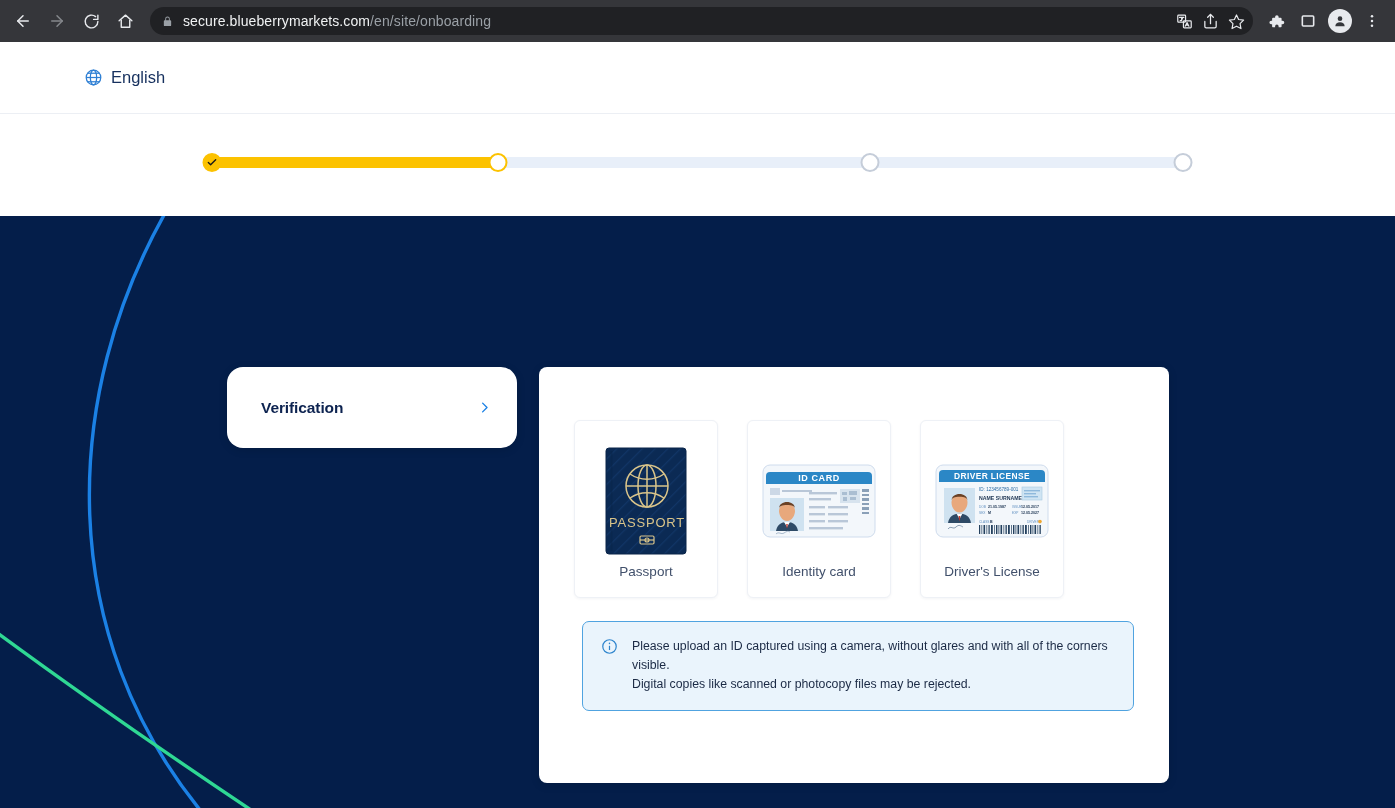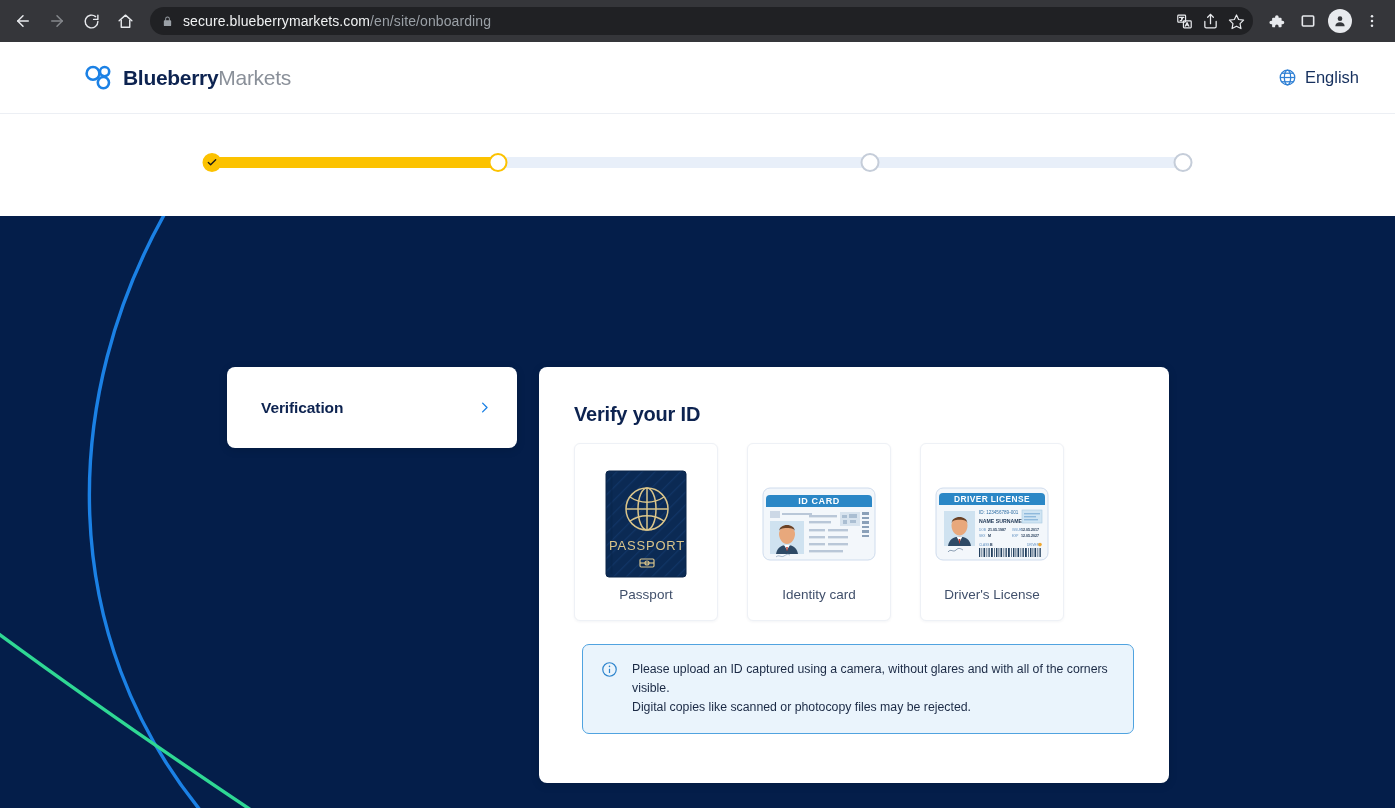--- a/index.html
+++ b/index.html
@@ -153,21 +153,21 @@
     align-items: flex-start;
     padding-top: 151px;
     padding-left: 227px;
     gap: 22px;
   }
 
   
   .side-card {
     width: 290px;
     background: #ffffff;
-    border-radius: 8px;
+    border-radius: 16px;
     height: 81px;
     display: flex; align-items: center;
     justify-content: space-between;
     padding: 0 25px 0 34px;
     box-shadow: 0 2px 10px rgba(0,0,0,.12);
     flex: none;
   }
   .side-card-label {
     font-size: 15.5px; font-weight: 700;
     color: #0d2350; letter-spacing: -0.1px;
@@ -321,30 +321,20 @@
       <svg width="16" height="16" viewBox="0 0 24 24" fill="currentColor">
           <circle cx="12" cy="5" r="1.9"></circle>
           <circle cx="12" cy="12" r="1.9"></circle>
           <circle cx="12" cy="19" r="1.9"></circle>
         </svg>
     </span>
   </div>
 </div>
 
 <div class="site-header">
-  <div class="logo-wrap">
-    <span class="logo-mark">
-      <svg width="30" height="26" viewBox="0 0 30 26" fill="none">
-        <circle cx="9" cy="8.4" r="6.4" stroke="#1b81e5" stroke-width="2.6"></circle>
-        <circle cx="20.6" cy="6.6" r="4.6" stroke="#1b81e5" stroke-width="2.6"></circle>
-        <circle cx="19.4" cy="17.6" r="5.6" stroke="#1b81e5" stroke-width="2.6"></circle>
-      </svg>
-    </span>
-    <span class="logo-text"><span class="strong">Blueberry</span><span>Markets</span></span>
-  </div>
 
   <div class="lang-select">
     <span class="globe-icon">
       <svg width="19" height="19" viewBox="0 0 24 24" fill="none" stroke="#2e7fd4" stroke-width="1.6">
           <circle cx="12" cy="12" r="9.2"></circle>
           <ellipse cx="12" cy="12" rx="4" ry="9.2"></ellipse>
           <line x1="2.8" y1="12" x2="21.2" y2="12"></line>
           <line x1="4.3" y1="6.6" x2="19.7" y2="6.6"></line>
           <line x1="4.3" y1="17.4" x2="19.7" y2="17.4"></line>
         </svg>
@@ -381,21 +371,20 @@
     <div class="side-card">
       <span class="side-card-label">Verification</span>
       <span class="chev">
         <svg width="15" height="15" viewBox="0 0 24 24" fill="none" stroke="currentColor" stroke-width="2.2" stroke-linecap="round" stroke-linejoin="round">
             <polyline points="9 5 16 12 9 19"></polyline>
           </svg>
       </span>
     </div>
 
     <div class="panel">
-      <div class="panel-title">Verify your ID</div>
 
       <div class="id-grid">
 
         <div class="id-tile">
           <div class="id-art">
             <svg width="82" height="108" viewBox="0 0 82 108">
               <defs>
                 <pattern id="pphatch" width="9" height="9" patternUnits="userSpaceOnUse" patternTransform="rotate(45)">
                   <rect width="9" height="9" fill="#0b2a54"></rect>
                   <line x1="0" y1="0" x2="0" y2="9" stroke="#113566" stroke-width="2.4"></line>

